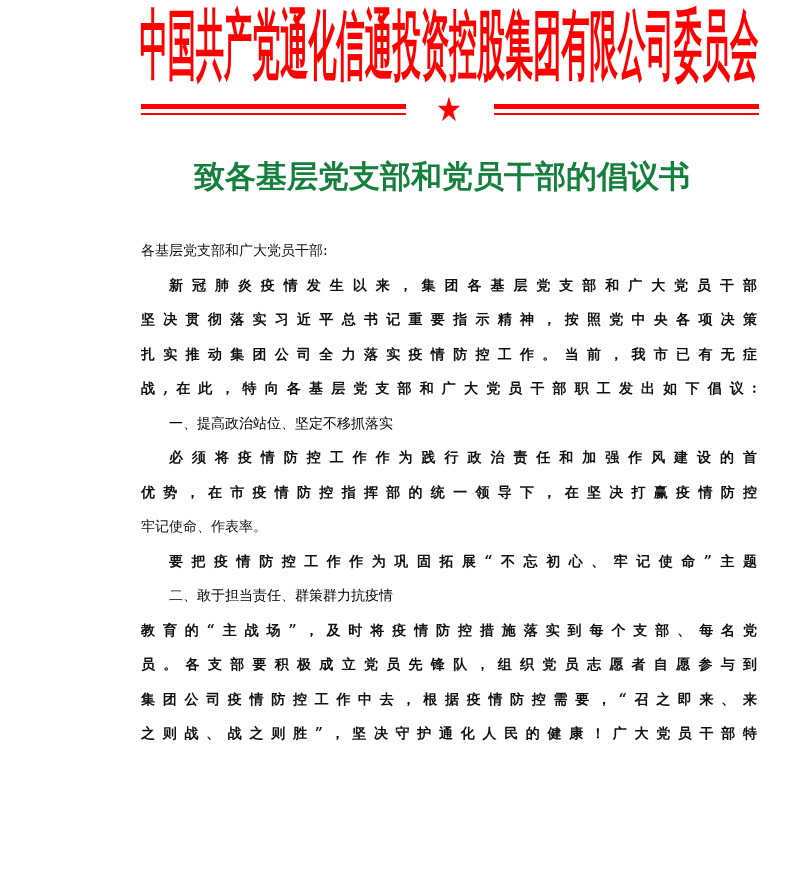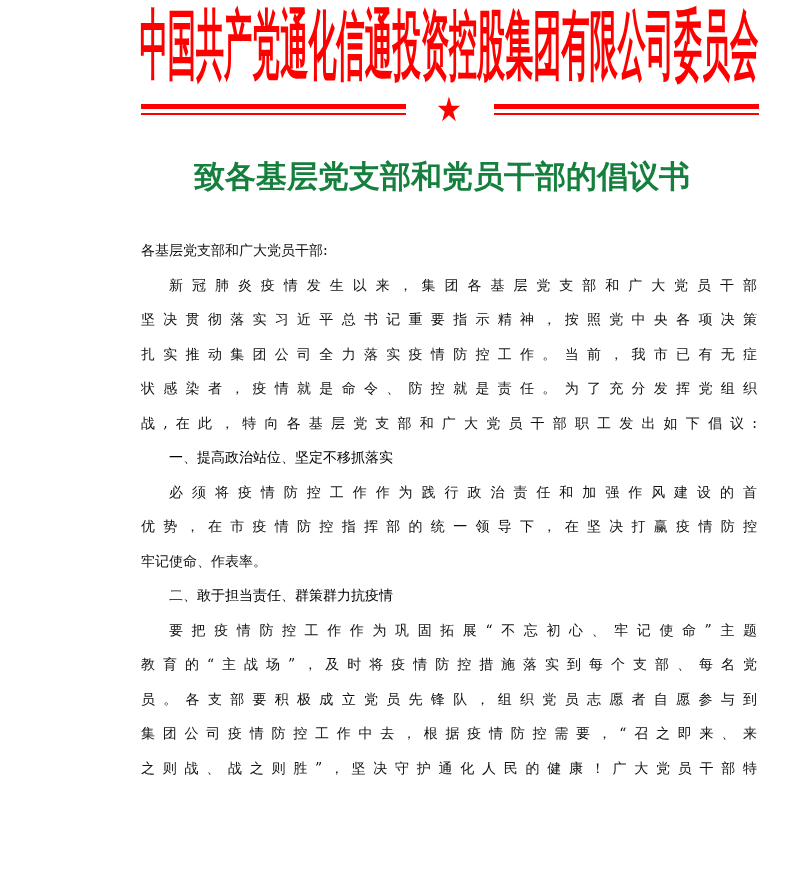--- a/index.html
+++ b/index.html
@@ -79,20 +79,21 @@
     color: #111111;
     font-family: "DejaVu Serif", serif;
   }
   .line {
     white-space: nowrap;
     height: 34.5px;
   }
   .just {
     text-align: justify;
     text-align-last: justify;
+    font-weight: bold;
   }
   .first {
     text-indent: 2em;
   }
   .heading {
     font-weight: normal;
     font-family: "DejaVu Sans", sans-serif;
     text-indent: 2em;
     color: #000000;
   }
@@ -111,27 +112,26 @@
   <div class="rule rule-right"></div>
 
   <h1 class="doc-title">致各基层党支部和党员干部的倡议书</h1>
 
   <div class="doc-body" id="doc-body">
     <div class="line">各基层党支部和广大党员干部:</div>
 
   <div class="line just first">新冠肺炎疫情发生以来，集团各基层党支部和广大党员干部</div>
       <div class="line just">坚决贯彻落实习近平总书记重要指示精神，按照党中央各项决策</div>
       <div class="line just">扎实推动集团公司全力落实疫情防控工作。当前，我市已有无症</div>
-      <div class="line just">状感染者，疫情就是命令、防控就是责任。为了充分发挥党组织</div>
       <div class="line just">战,在此，特向各基层党支部和广大党员干部职工发出如下倡议:</div>
       <div class="line heading">一、提高政治站位、坚定不移抓落实</div>
       <div class="line just first">必须将疫情防控工作作为践行政治责任和加强作风建设的首</div>
       <div class="line just">优势，在市疫情防控指挥部的统一领导下，在坚决打赢疫情防控</div>
       <div class="line">牢记使命、作表率。</div>
+      <div class="line just first">要把疫情防控工作作为巩固拓展“不忘初心、牢记使命”主题</div>
       <div class="line heading">二、敢于担当责任、群策群力抗疫情</div>
-      <div class="line just first">要把疫情防控工作作为巩固拓展“不忘初心、牢记使命”主题</div>
       <div class="line just">教育的“主战场”，及时将疫情防控措施落实到每个支部、每名党</div>
       <div class="line just">员。各支部要积极成立党员先锋队，组织党员志愿者自愿参与到</div>
       <div class="line just">集团公司疫情防控工作中去，根据疫情防控需要，“召之即来、来</div>
       <div class="line just">之则战、战之则胜”，坚决守护通化人民的健康！广大党员干部特</div>
     </div>
 
 </div>
 
 </body></html>

